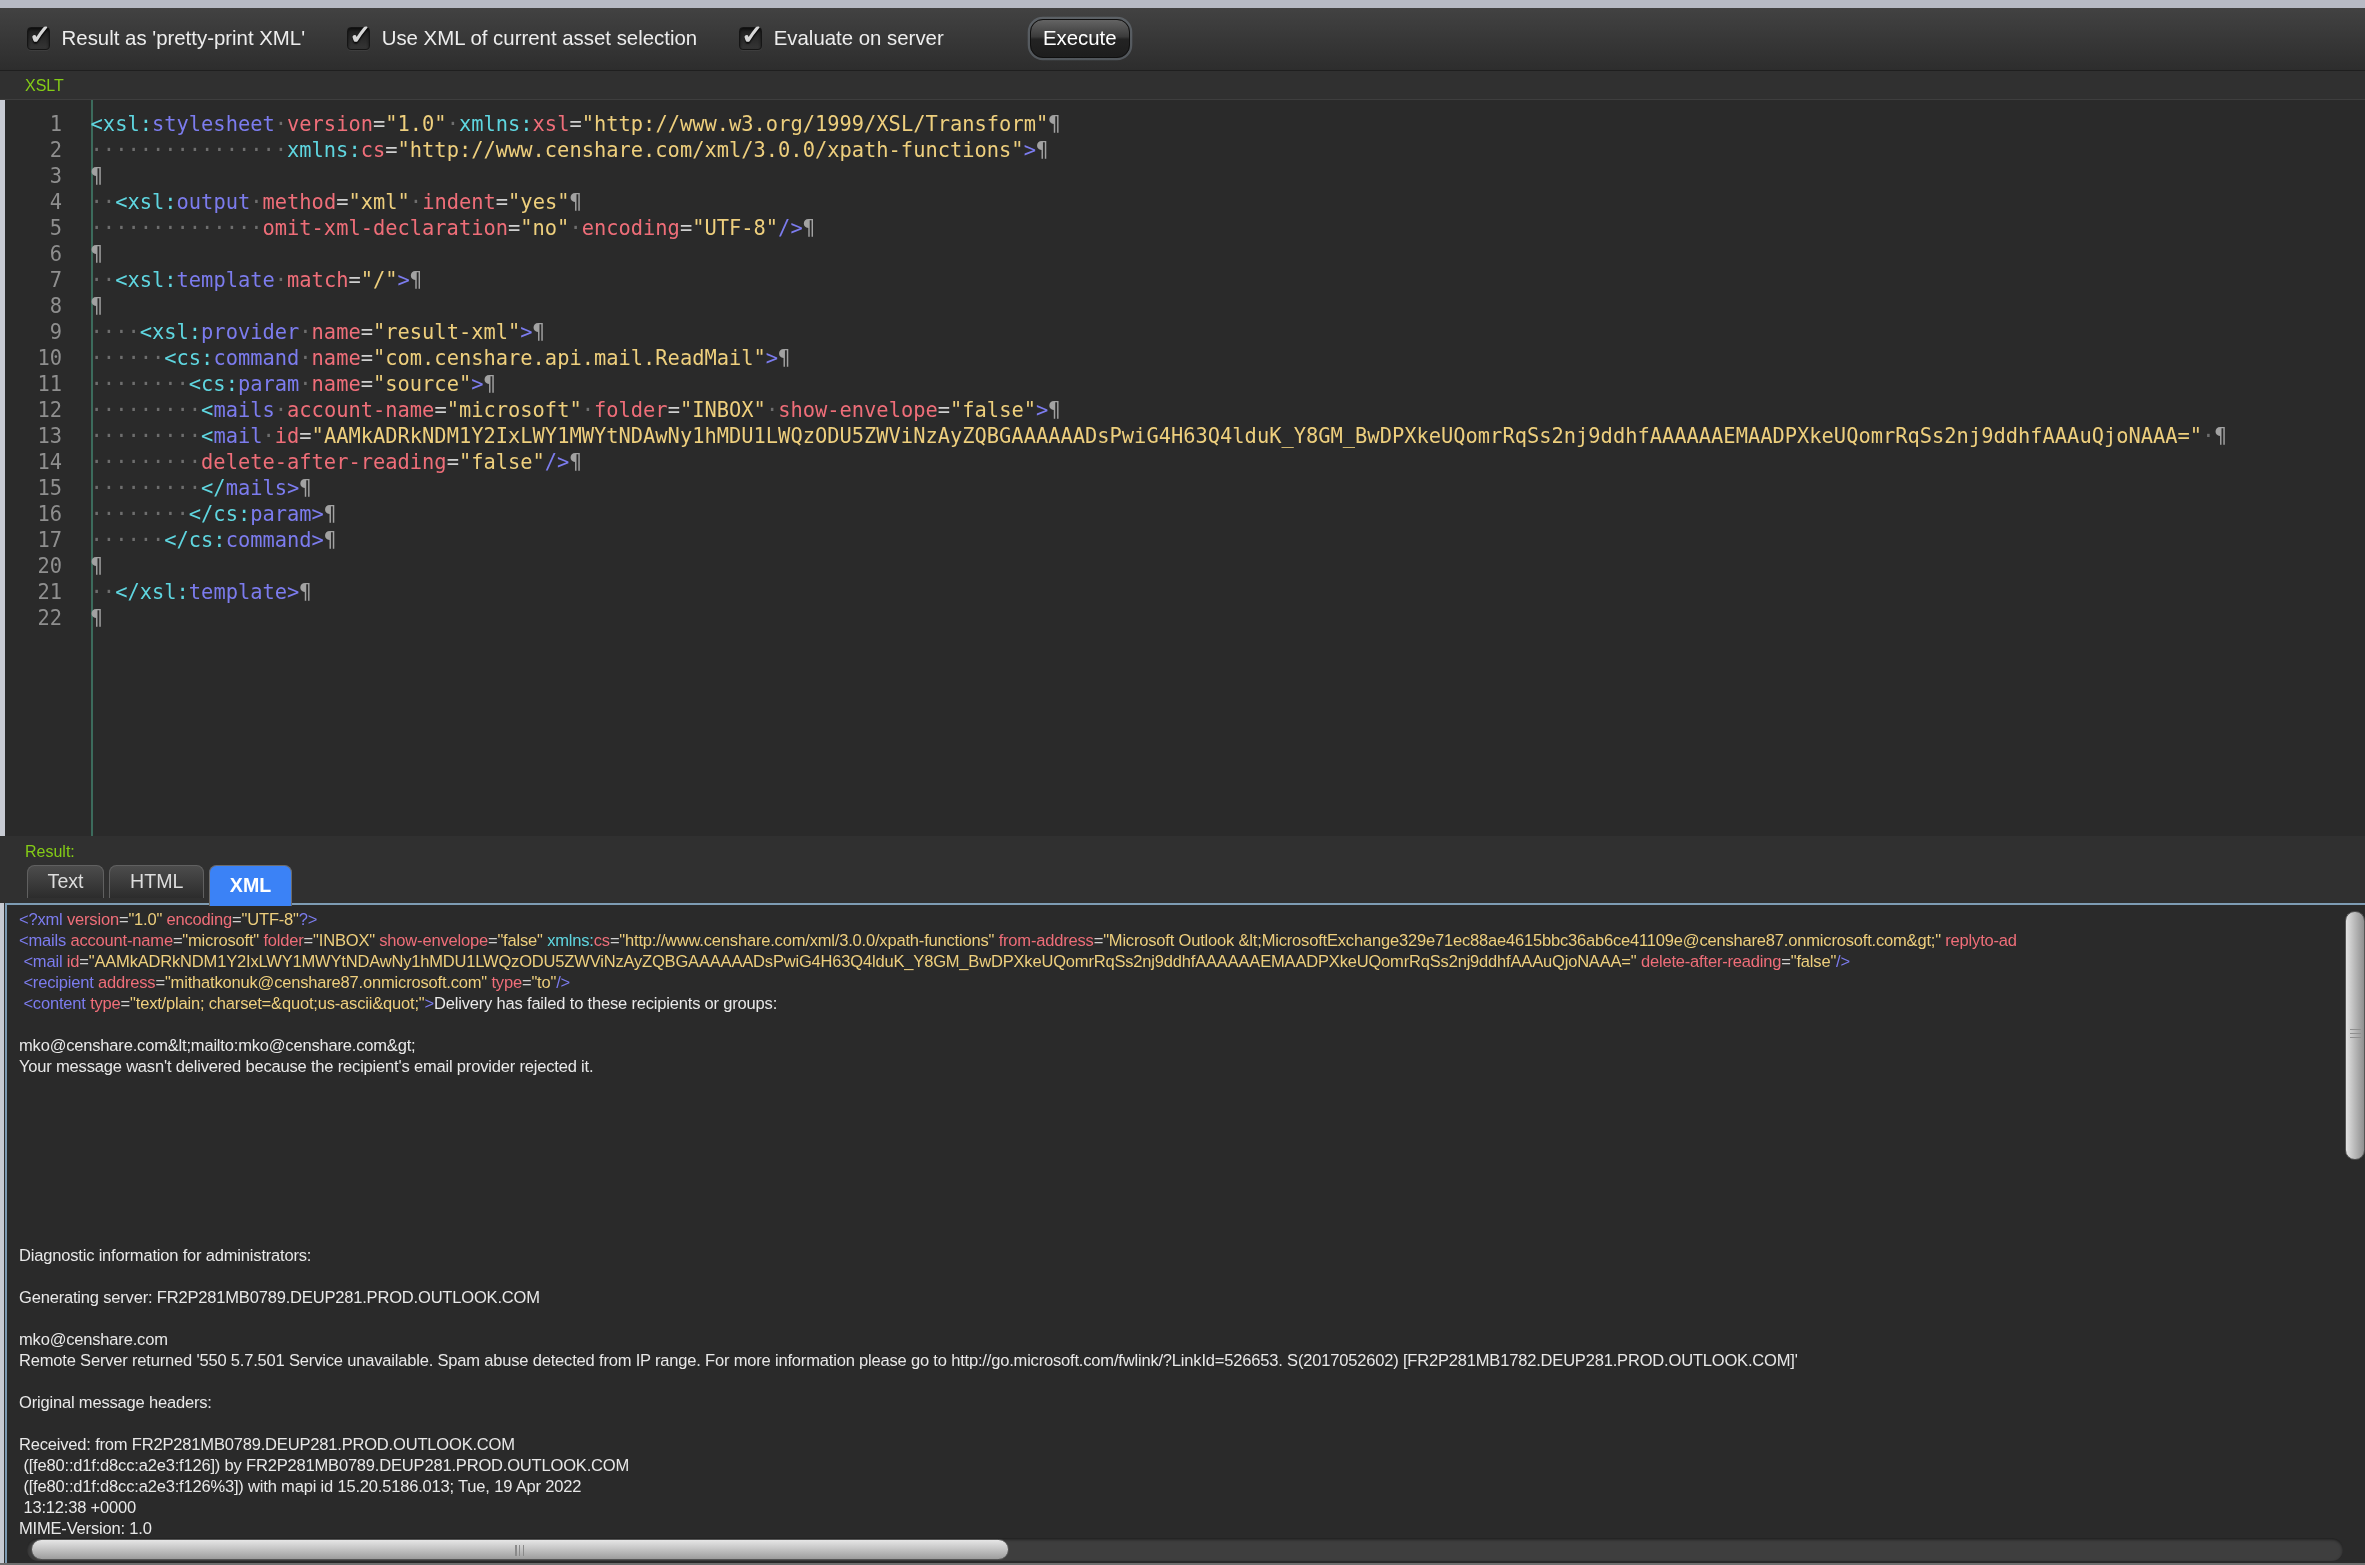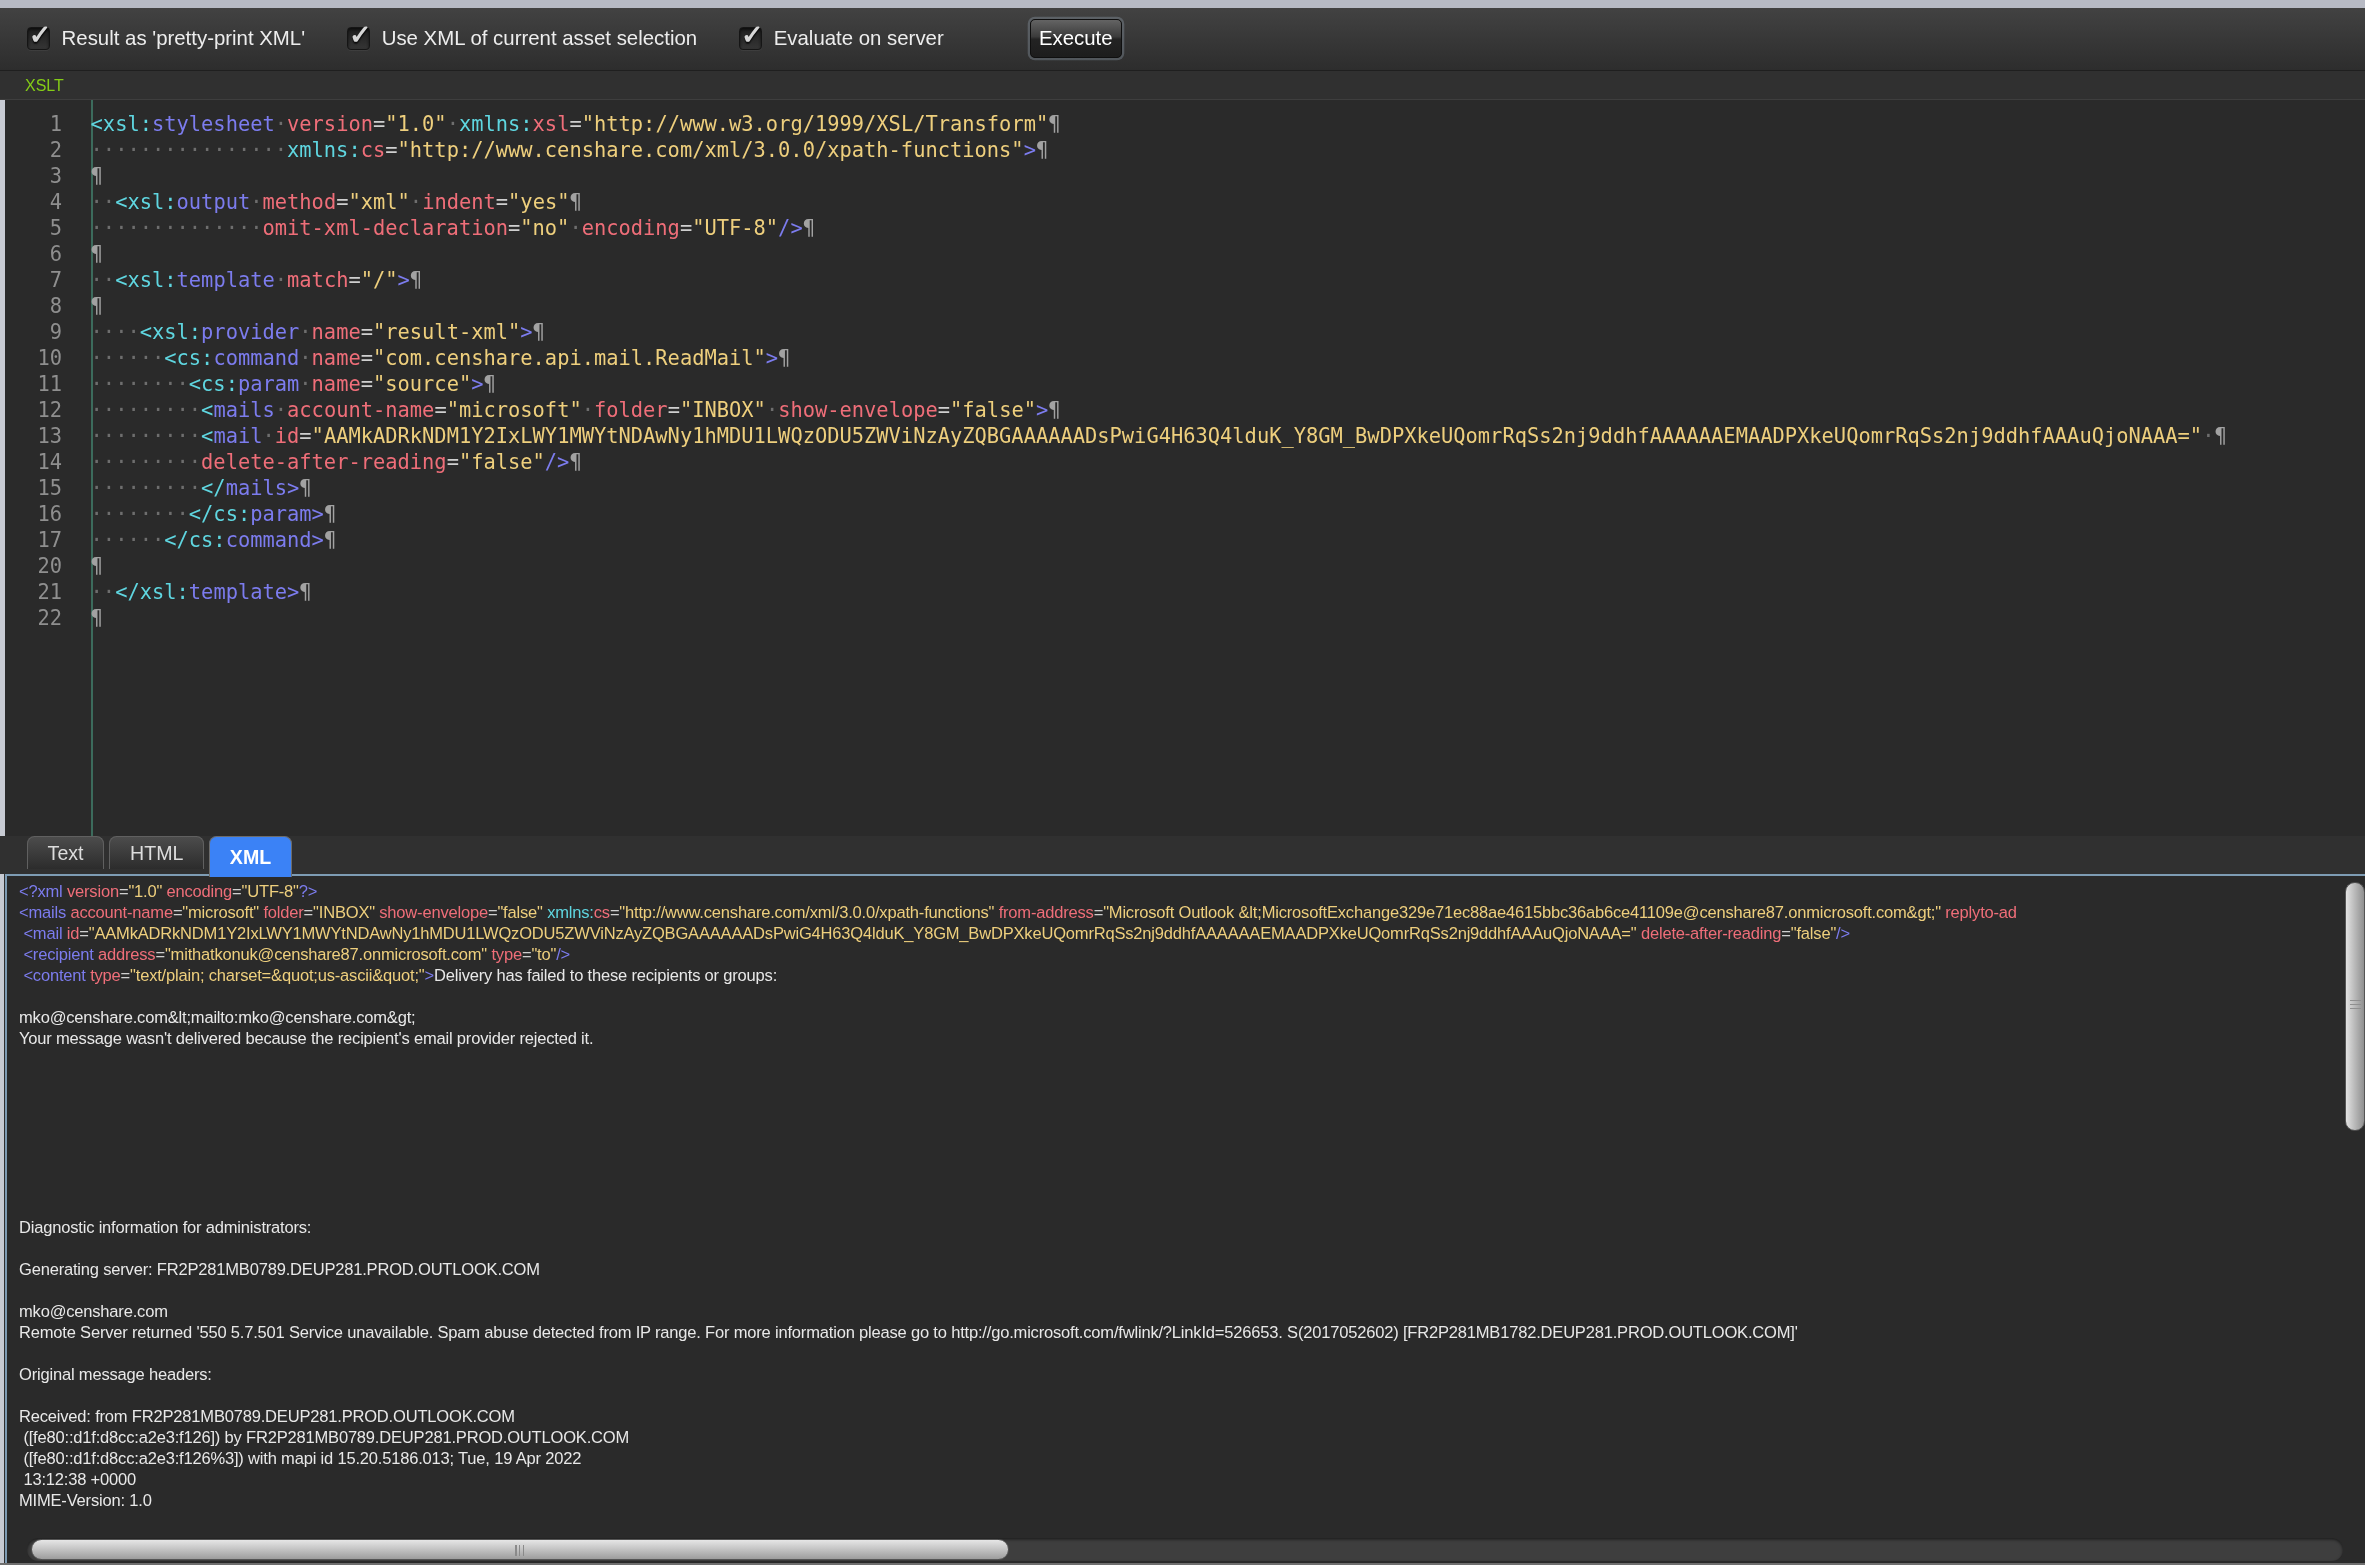--- a/index.html
+++ b/index.html
@@ -12,21 +12,21 @@
   
   .toolbar { height:63px; flex:none; display:flex; align-items:center; padding-left:27px;
              background:linear-gradient(#424242,#2d2d2d); border-bottom:0.8px solid #1f1f1f; }
   .cb-item { display:flex; align-items:center; margin-right:42px; cursor:default; }
   .cb-box { position:relative; width:22.6px; height:22.6px; border-radius:3.8px; flex:none;
             background:linear-gradient(#1e1e1e,#353535); border:1.5px solid #151515;
             box-shadow:inset 0 1.5px 3px rgba(0,0,0,.65), 0 0.8px 0 rgba(255,255,255,.07); }
   .cb-check { position:absolute; left:0.8px; top:-9px; font-size:27px; font-weight:bold;
               color:#d6d6d6; text-shadow:0 1.5px 1.5px rgba(0,0,0,.8); }
   .cb-label { margin-left:12px; font-size:20.4px; color:#ededed; }
-  .execute-btn { margin-left:44px; width:92px; height:39px; border-radius:5px;
+  .execute-btn { margin-left:44px; width:100px; height:39px; border-radius:13px;
             background:linear-gradient(#646464 0%, #3b3b3b 45%, #232323 52%, #1d1d1d 100%);
             border:1.5px solid #0f0f0f; box-shadow:0 0 0 2.3px rgba(170,185,205,.28);
             color:#ffffff; font-size:20.4px; font-family:"Liberation Sans",sans-serif; }
 
   .section-label { font-size:16px; color:#84cc16; padding:6.8px 0 3.8px 9px; flex:none;margin-left:16px; }
 
   
   .editor { position:relative; height:737px; flex:none; background:#2a2a2a;
             border-top:0.8px solid #3e3e3e; overflow:hidden; }
   .editor-left-strip { position:absolute; left:0; top:0; bottom:0; width:5.3px; background:#c7cbd3; }
@@ -133,20 +133,21 @@
         <div class="code-row"><span class="code-ln">14</span><span class="code-text"><span class="t-ws">·········</span><span class="t-at">delete-after-reading</span><span class="t-eq">=</span><span class="t-av">"false"</span><span class="t-el">/&gt;</span><span class="t-pi">¶</span></span></div>
         <div class="code-row"><span class="code-ln">15</span><span class="code-text"><span class="t-ws">·········</span><span class="t-pn">&lt;/</span><span class="t-el">mails&gt;</span><span class="t-pi">¶</span></span></div>
         <div class="code-row"><span class="code-ln">16</span><span class="code-text"><span class="t-ws">········</span><span class="t-pn">&lt;/cs:</span><span class="t-el">param&gt;</span><span class="t-pi">¶</span></span></div>
         <div class="code-row"><span class="code-ln">17</span><span class="code-text"><span class="t-ws">······</span><span class="t-pn">&lt;/cs:</span><span class="t-el">command&gt;</span><span class="t-pi">¶</span></span></div>
         <div class="code-row"><span class="code-ln">20</span><span class="code-text"><span class="t-pi">¶</span></span></div>
         <div class="code-row"><span class="code-ln">21</span><span class="code-text"><span class="t-ws">··</span><span class="t-pn">&lt;/xsl:</span><span class="t-el">template&gt;</span><span class="t-pi">¶</span></span></div>
         <div class="code-row"><span class="code-ln">22</span><span class="code-text"><span class="t-pi">¶</span></span></div>
       </div>
   </div>
 
+  <div class="section-label">Result:</div>
 
   <div class="tabs-row" id="tabs-row">
       <button class="tab">Text</button>
       <button class="tab">HTML</button>
       <button class="tab active">XML</button>
     </div>
 
   <div class="result-wrap">
     <div class="result-left-strip"></div>
     <div class="result-panel">

